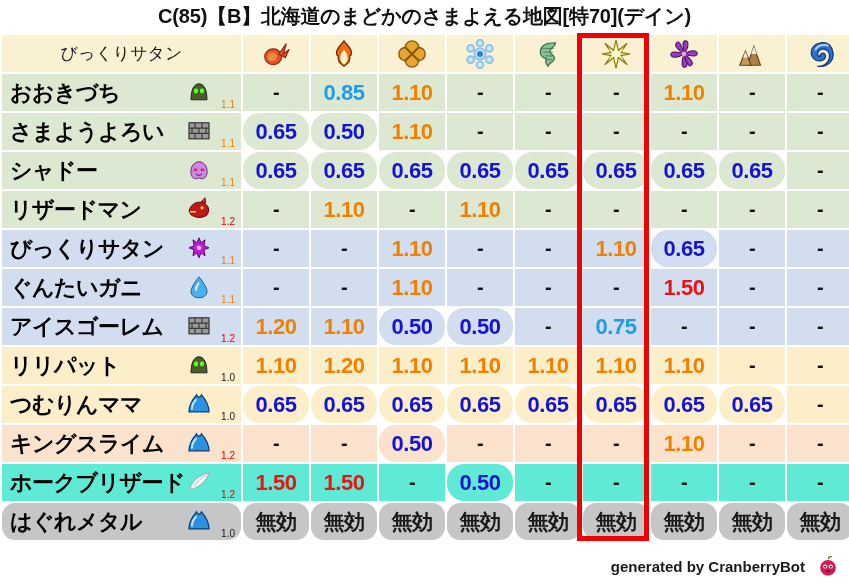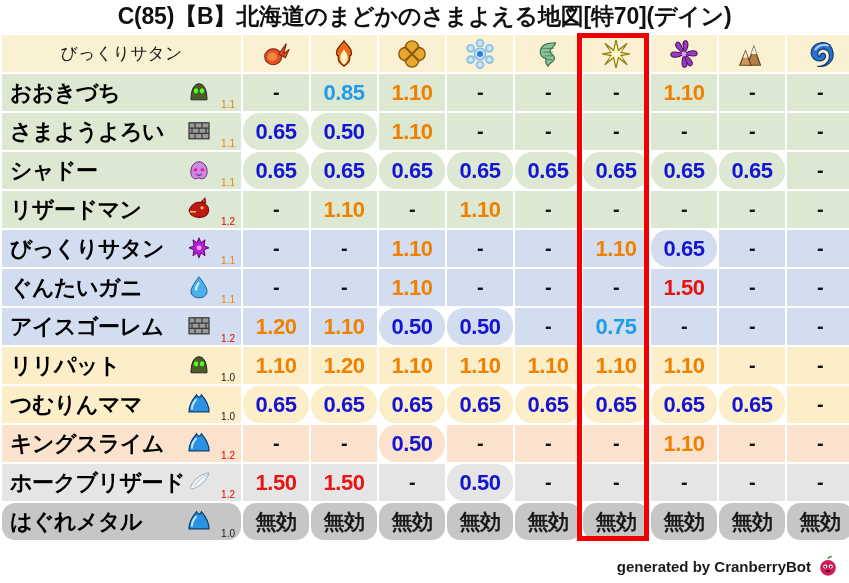--- a/index.html
+++ b/index.html
@@ -6,21 +6,21 @@
   body{
     width:849px;height:583px;background:#ffffff;
     font-family:"Liberation Sans","DejaVu Sans",sans-serif;
     overflow:hidden;
   }
   #app{position:relative;width:849px;height:583px;}
 
   .title{
     position:absolute;left:0;top:1px;width:849px;height:31px;
     text-align:center;line-height:31px;
-    font-size:23px;font-weight:bold;color:#111111;
+    font-size:20px;font-weight:bold;color:#111111;
     letter-spacing:-0.2px;white-space:nowrap;
   }
 
   table.grid{
     position:absolute;left:0;top:33px;
     border-collapse:separate;border-spacing:2px 2px;
     table-layout:fixed;width:849px;
   }
   table.grid td{padding:0;margin:0;vertical-align:middle;overflow:hidden;}
 
@@ -71,32 +71,32 @@
   .v-orange{color:#f08000;}
   .v-red{color:#e81414;}
   .v-dash{color:#111;font-size:20px;}
   .v-mukou{color:#1a1a1a;font-size:21px;}
 
   
   .bg-green  td{background:#dde8d2;}
   .bg-blue   td{background:#d2def0;}
   .bg-yellow td{background:#fbeec8;}
   .bg-peach  td{background:#fae2cc;}
-  .bg-pink   td{background:#e5e5e5;}
+  .bg-pink   td{background:#5eead4;}
   .bg-gray   td{background:#c6c6c6;border-radius:13px;}
 
   
   .hl-box{
     position:absolute;left:577px;top:33px;width:72px;height:508px;
     border:5px solid #f00000;box-sizing:border-box;pointer-events:none;
   }
 
   .footer{
     position:absolute;right:10px;bottom:6px;
-    display:flex;align-items:center;gap:6px;
+    display:flex;align-items:center;gap:12px;
     font-size:15px;font-weight:bold;color:#1a1a1a;
   }
   .cranberry{width:22px;height:22px;display:block;}
 </style>
 </head>
 <body>
 
 <div id="app">
 
   <div class="title">C(85)【B】北海道のまどかのさまよえる地図[特70](デイン)</div>

